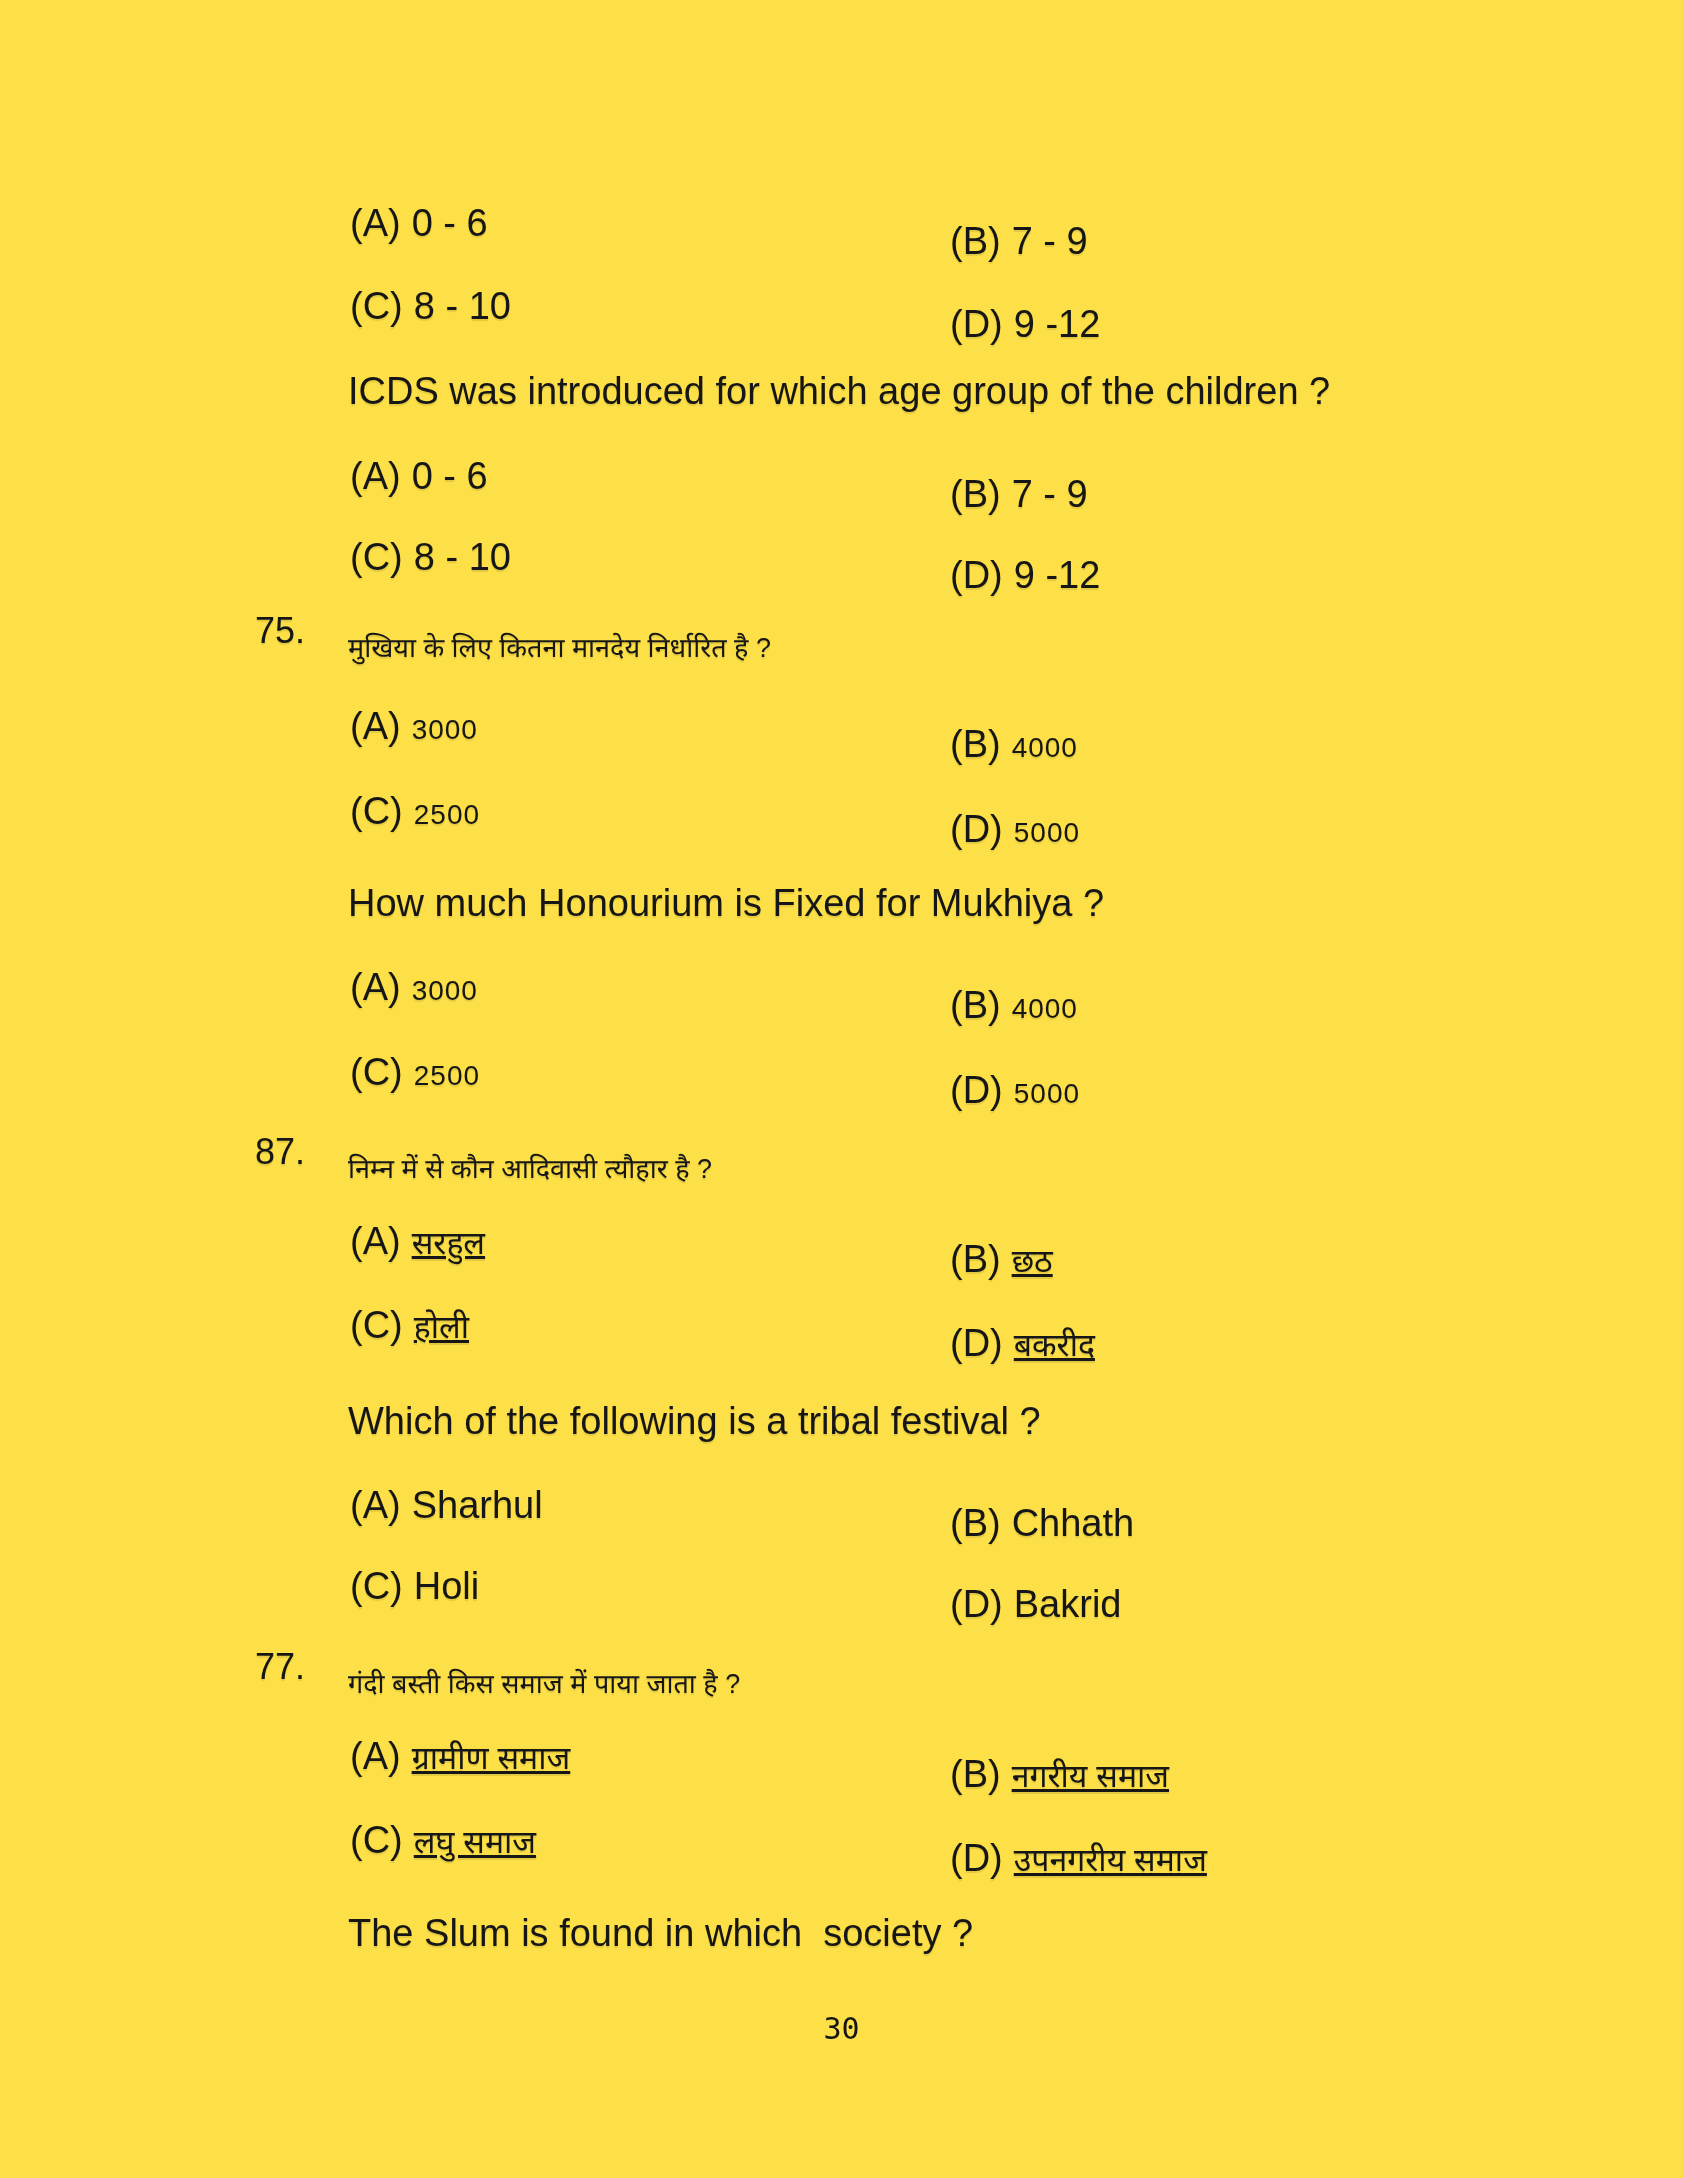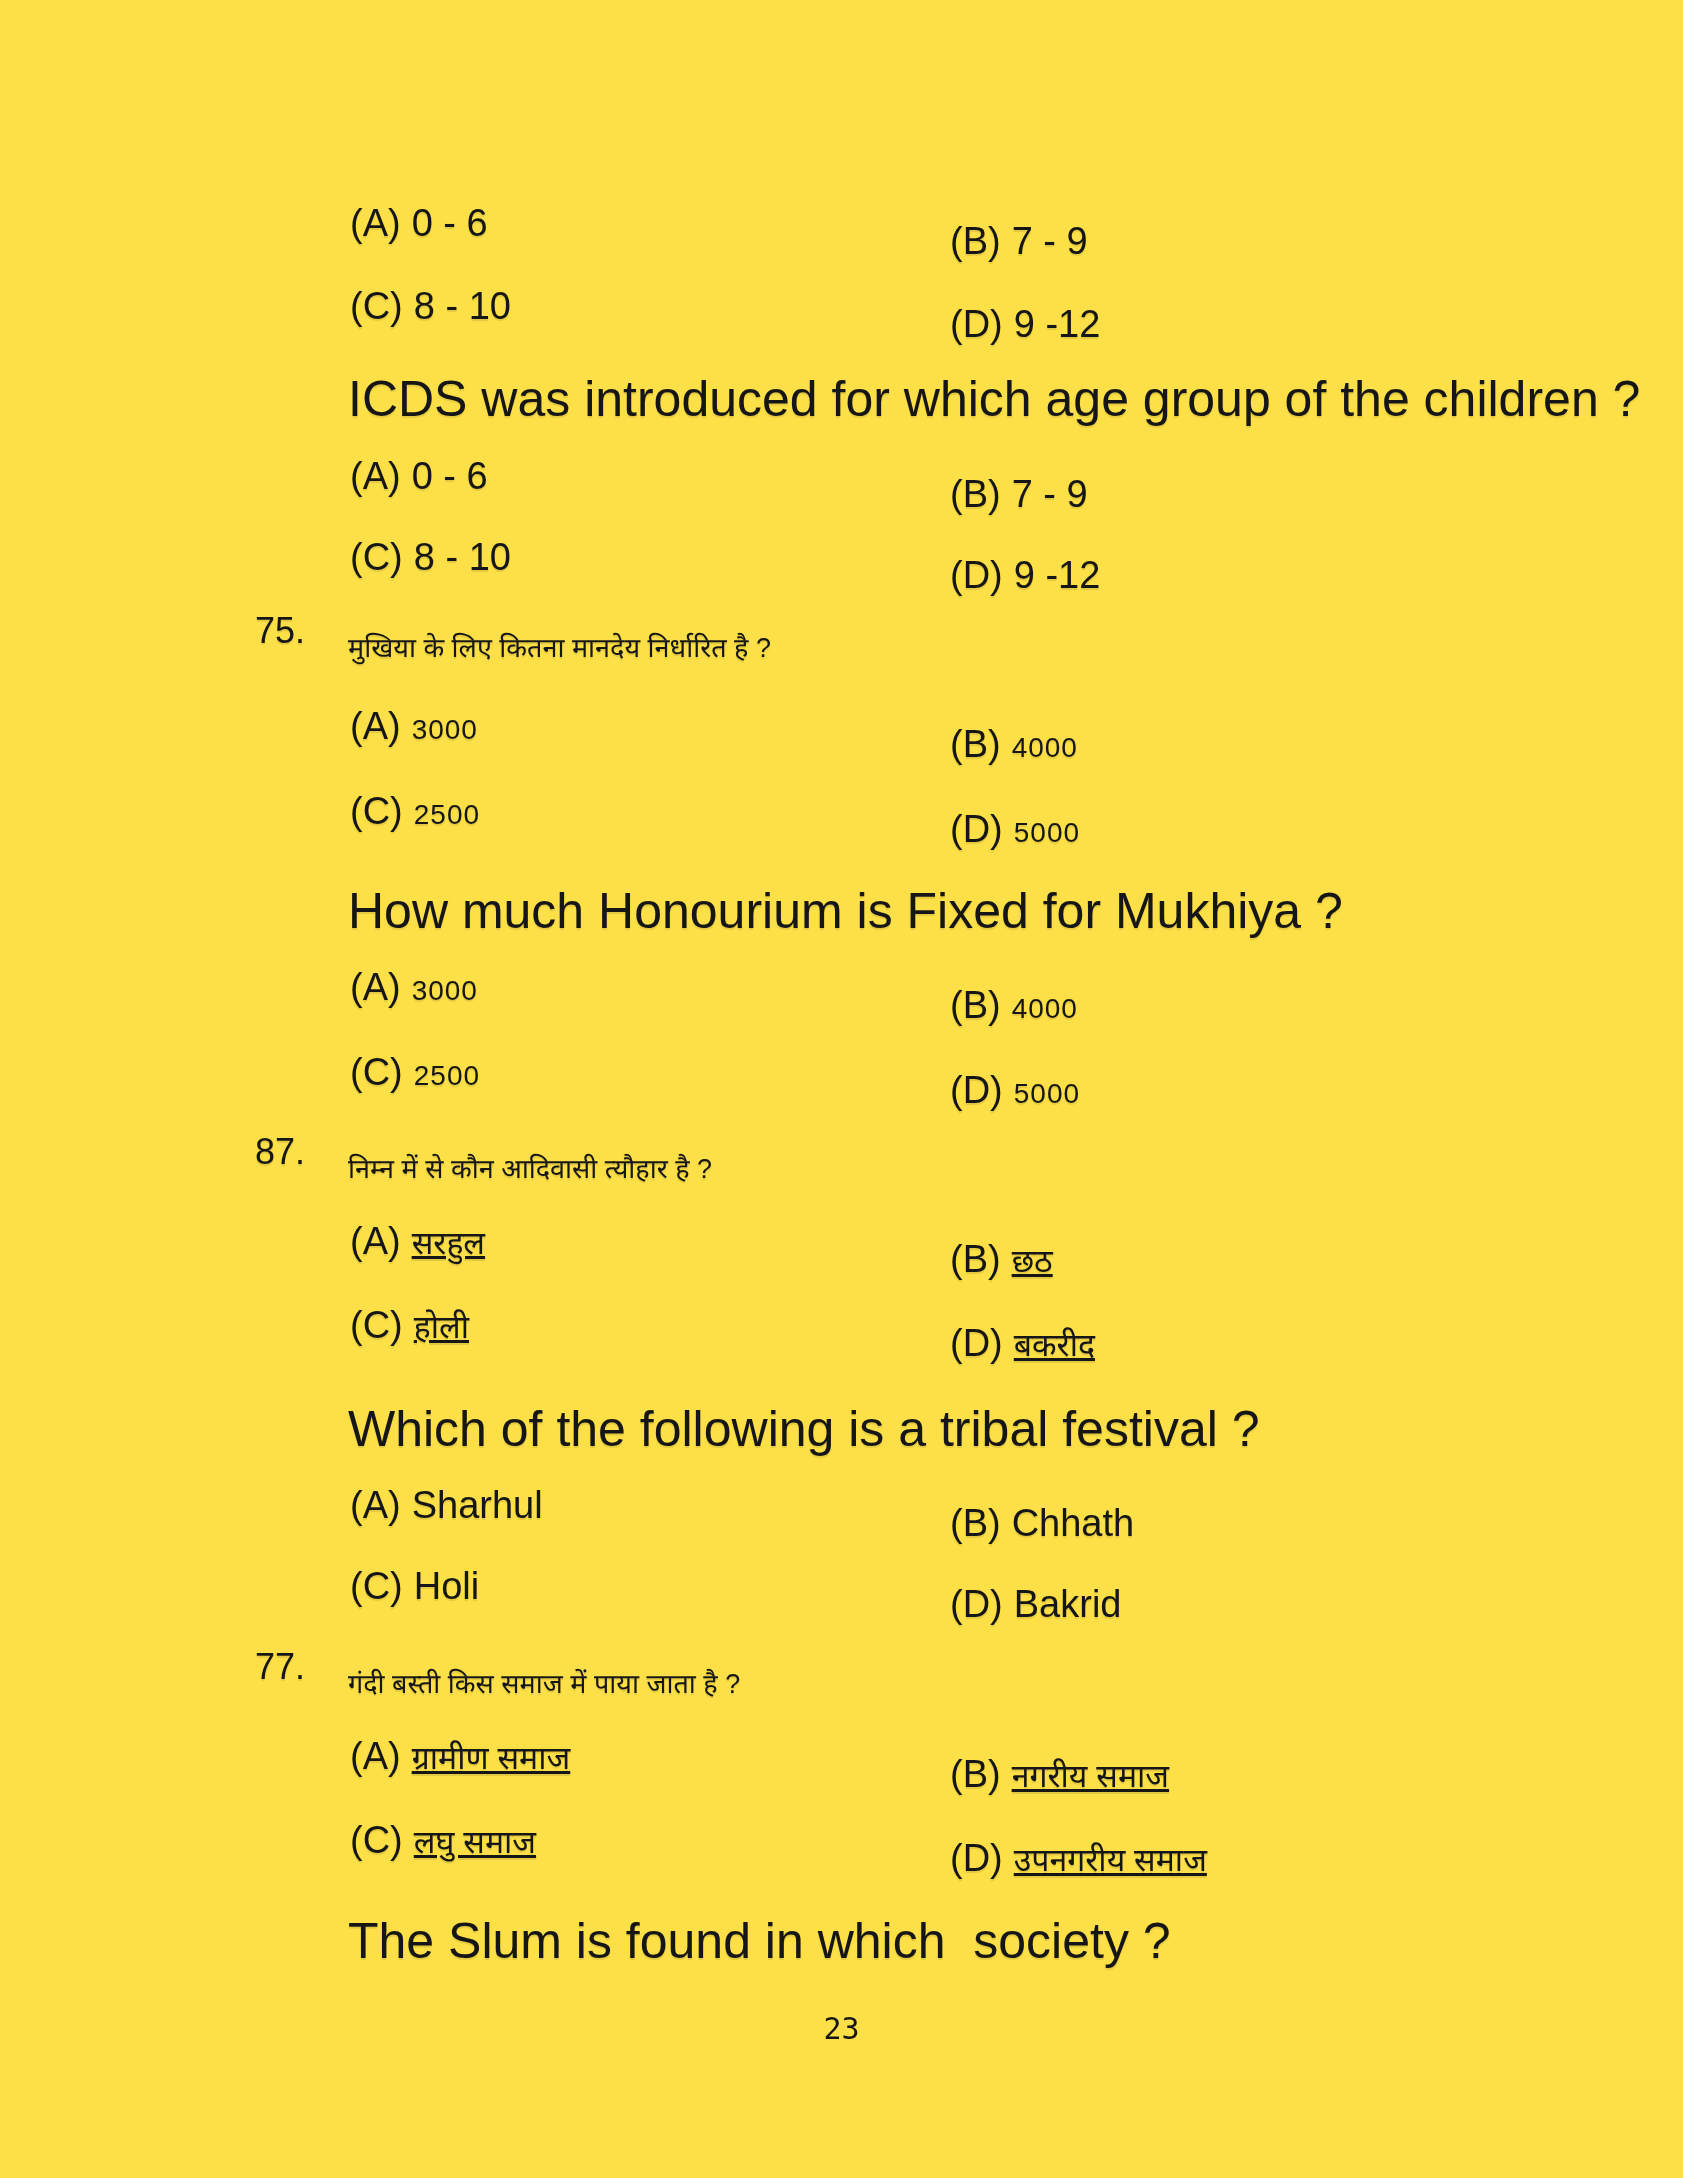--- a/index.html
+++ b/index.html
@@ -29,21 +29,21 @@
   }
   .qnum {
     position: absolute;
     left: 255px;
     font-size: 36px;
     letter-spacing: 0px;
   }
   .qtext {
     position: absolute;
     left: 348px;
-    font-size: 50px;
+    font-size: 38px;
     white-space: pre;
   }
   .qtext.hindi {
     font-size: 27px;
   }
   .opt {
     position: absolute;
     white-space: pre;
   }
   .opt-a { left: 350px; }
@@ -160,16 +160,16 @@
   </div>
   <div class="row" style="top:1801px">
     <span class="opt opt-a"><span class="lbl">(C)</span><span class="val hindi">लघु समाज</span></span>
     <span class="opt opt-b"><span class="lbl">(D)</span><span class="val hindi">उपनगरीय समाज</span></span>
   </div>
 
   <div class="row" style="top:1894px">
     <span class="qtext">The Slum is found in which  society ?</span>
   </div>
 
-  <div class="page-number">23</div>
+  <div class="page-number">30</div>
 
 </div>
 
 
 </body></html>

